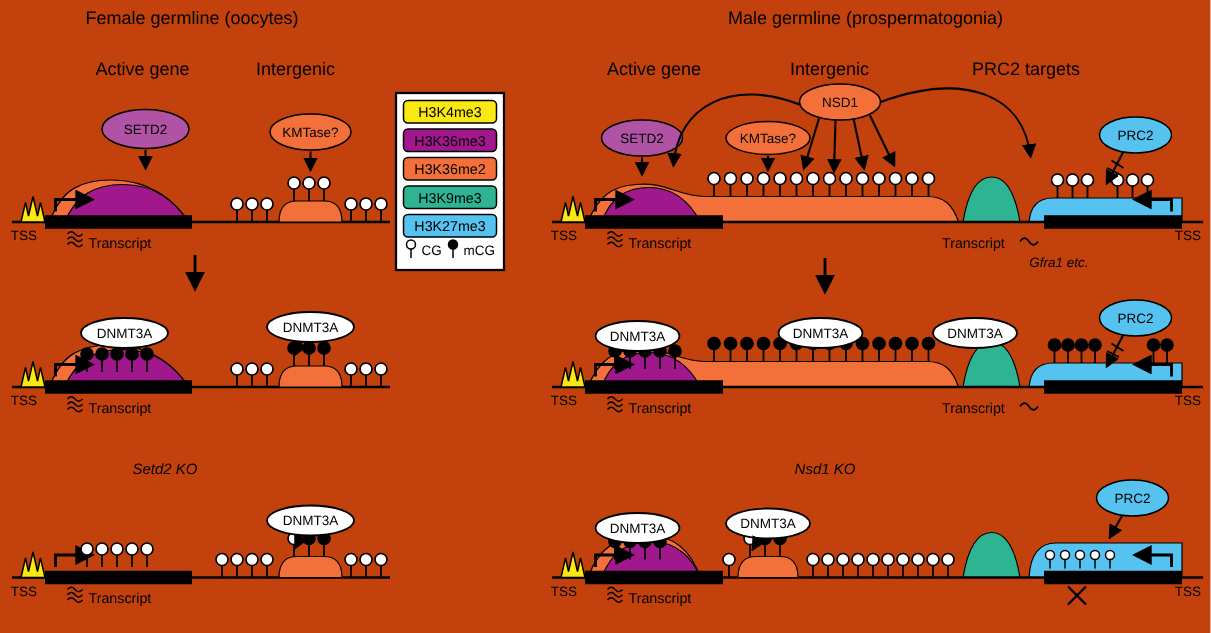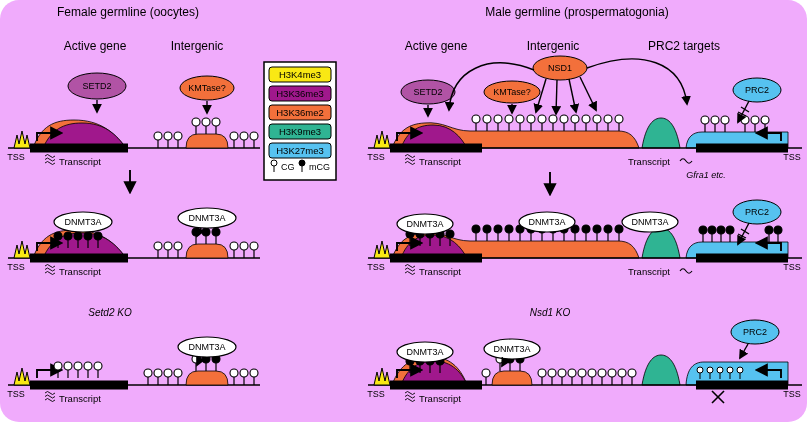--- a/index.html
+++ b/index.html
@@ -1,16 +1,16 @@
 <!DOCTYPE html>
 <html><head>
 <meta charset="utf-8">
 <style>
   html,body{margin:0;padding:0;background:#fff;}
-  .canvas{position:relative;width:807px;height:422px;background:#f0abfc;overflow:hidden;border-radius:19px;}
+  .canvas{position:relative;width:807px;height:422px;background:#c2410c;overflow:hidden;}
   svg{position:absolute;left:0;top:0;}
   text{font-family:"Liberation Sans","DejaVu Sans",sans-serif;fill:#000;}
   .tt{font-size:12px;}
   .hd{font-size:12px;}
   .en{font-size:9px;}
   .sm{font-size:9px;}
   .tr{font-size:9.5px;}
   .ko{font-size:10px;font-style:italic;}
   .gn{font-size:9px;font-style:italic;}
   .lg{font-size:9.5px;}

